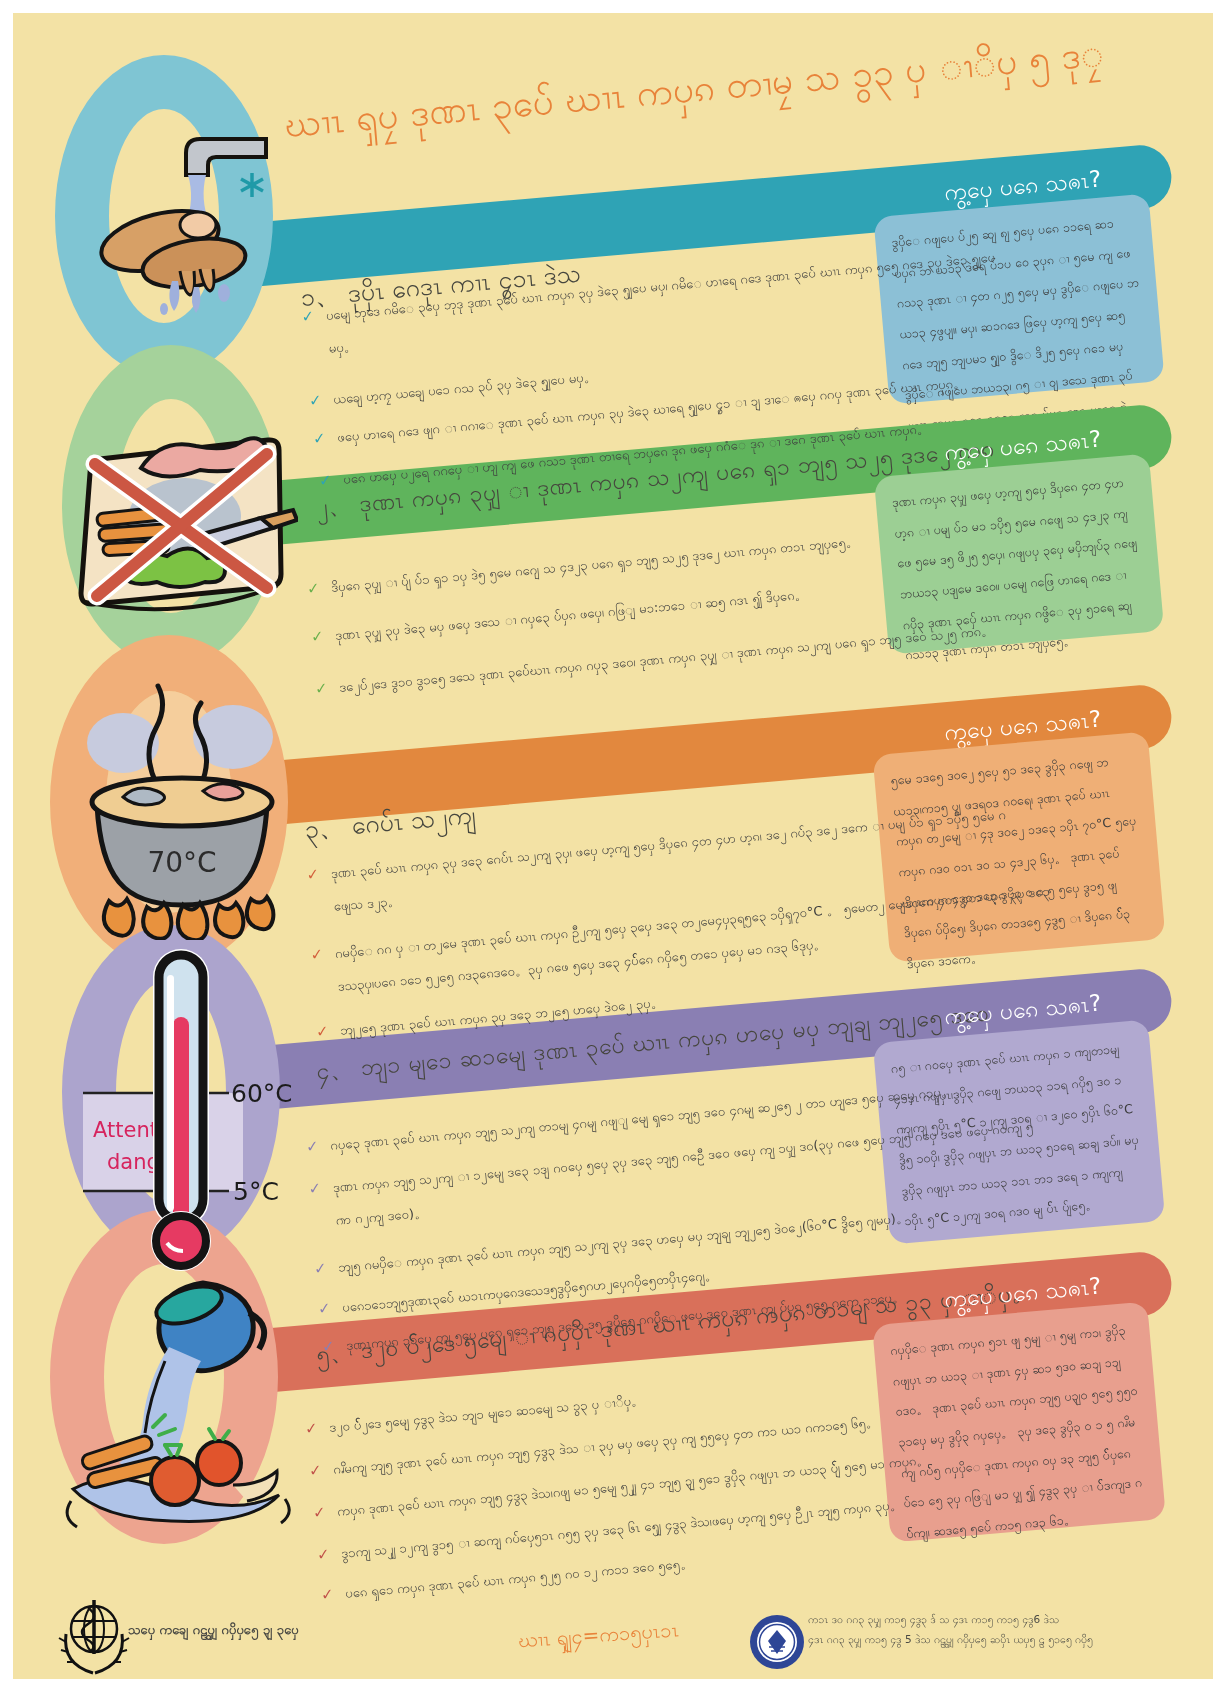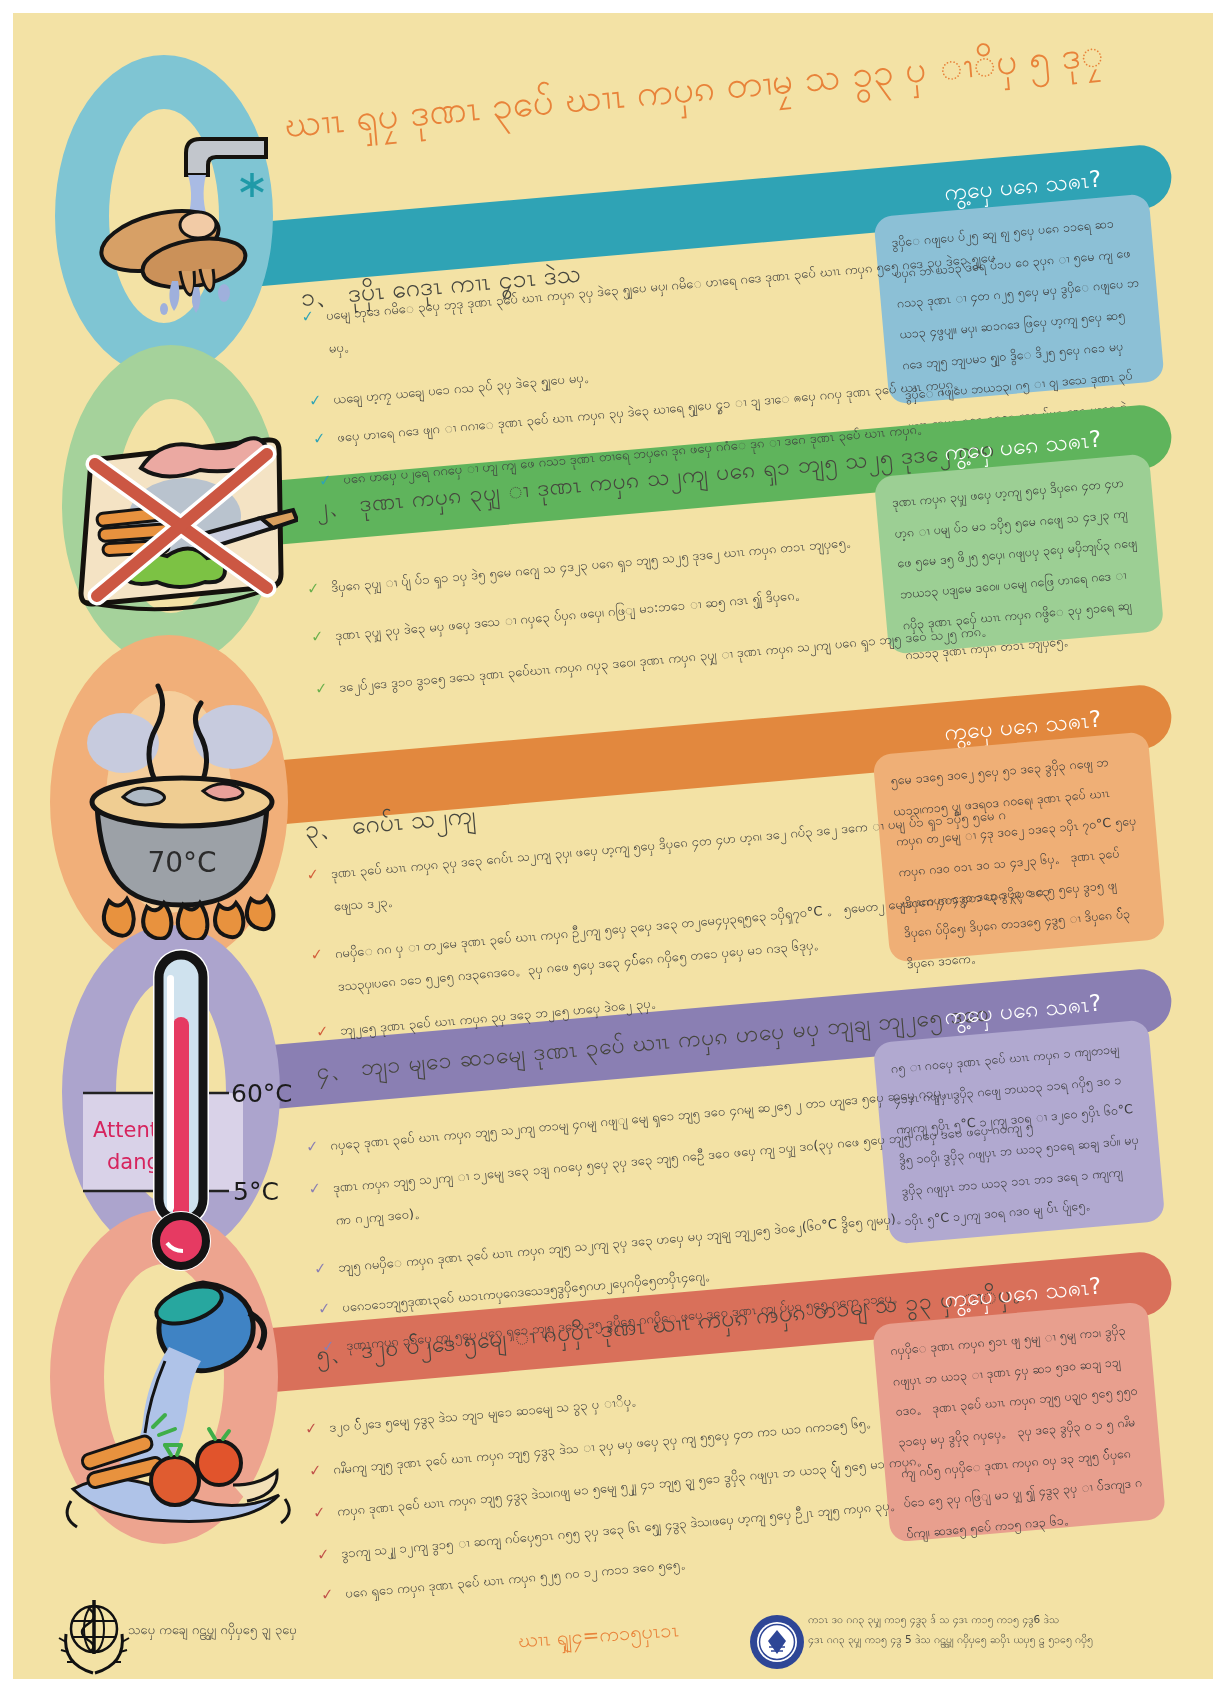--- a/index.html
+++ b/index.html
@@ -39,21 +39,21 @@
 
   
   .item{position:absolute;transform:rotate(-5deg);transform-origin:0 50%;display:flex;gap:12px;z-index:2;}
   .item .itext{font-size:13px;line-height:2.55;color:#3f3f3f;}
   .check{font-size:15px;font-weight:bold;line-height:2.2;flex:0 0 auto;}
   .c1{color:#2FA3B5;} .c2{color:#6AB04C;} .c3{color:#D35F3C;} .c4{color:#8A7FB3;} .c5{color:#C1524A;}
 
   .title{position:absolute;left:272px;top:88px;width:800px;transform:rotate(-5deg);transform-origin:0 50%;font-size:37px;color:#E8833A;white-space:nowrap;z-index:2;}
 
   
-  .footer-left-text{position:absolute;left:115px;top:1608px;width:190px;font-size:13px;color:#4a4a44;z-index:2;}
+  .footer-left-text{position:absolute;left:115px;top:1608px;width:190px;font-size:13px;color:#4a4a44;z-index:2;font-weight:bold;}
   .footer-center-text{position:absolute;left:505px;top:1606px;width:240px;font-size:20px;color:#E8833A;transform:rotate(-4deg);z-index:2;}
   .footer-right-text{position:absolute;left:795px;top:1596px;width:330px;font-size:10.5px;line-height:1.95;color:#4a4a44;z-index:2;}
 </style>
 </head>
 <body>
 
 <div class="poster">
   <div class="canvas">
 
     <div class="title">ဃၢၤ ၡပၠ ဒုဏၤ ၃ပ်ေ ဃၢၤ ကၦၵ တၢမၠ သ ၥွ၃ ၦ ၫိၦ ၅ ဒုၠ</div>

